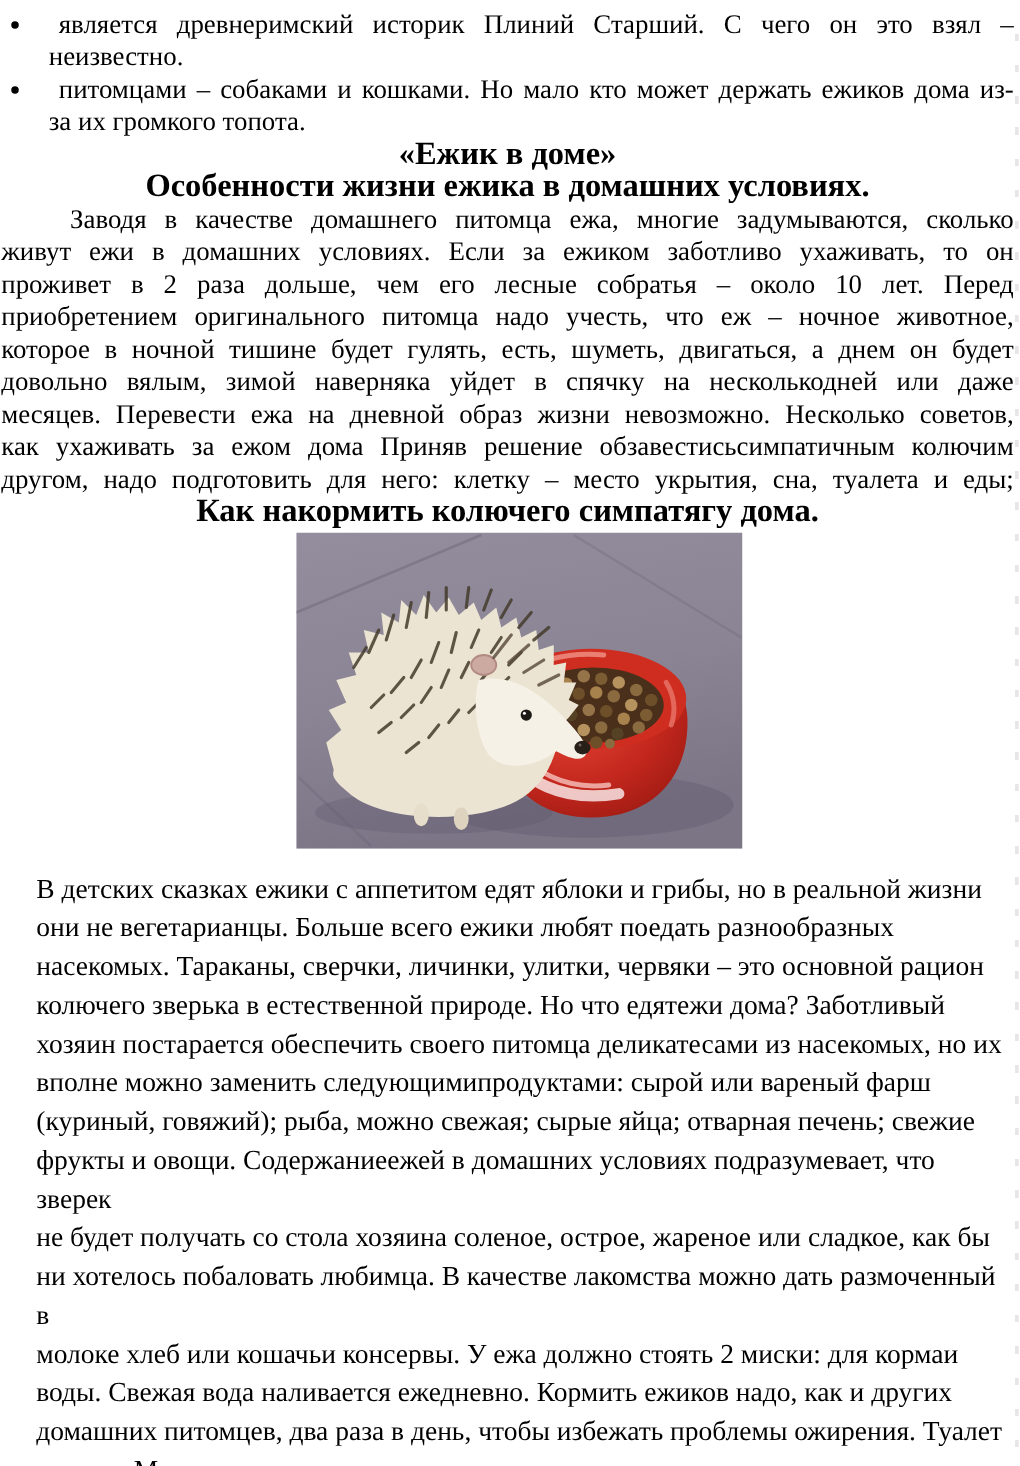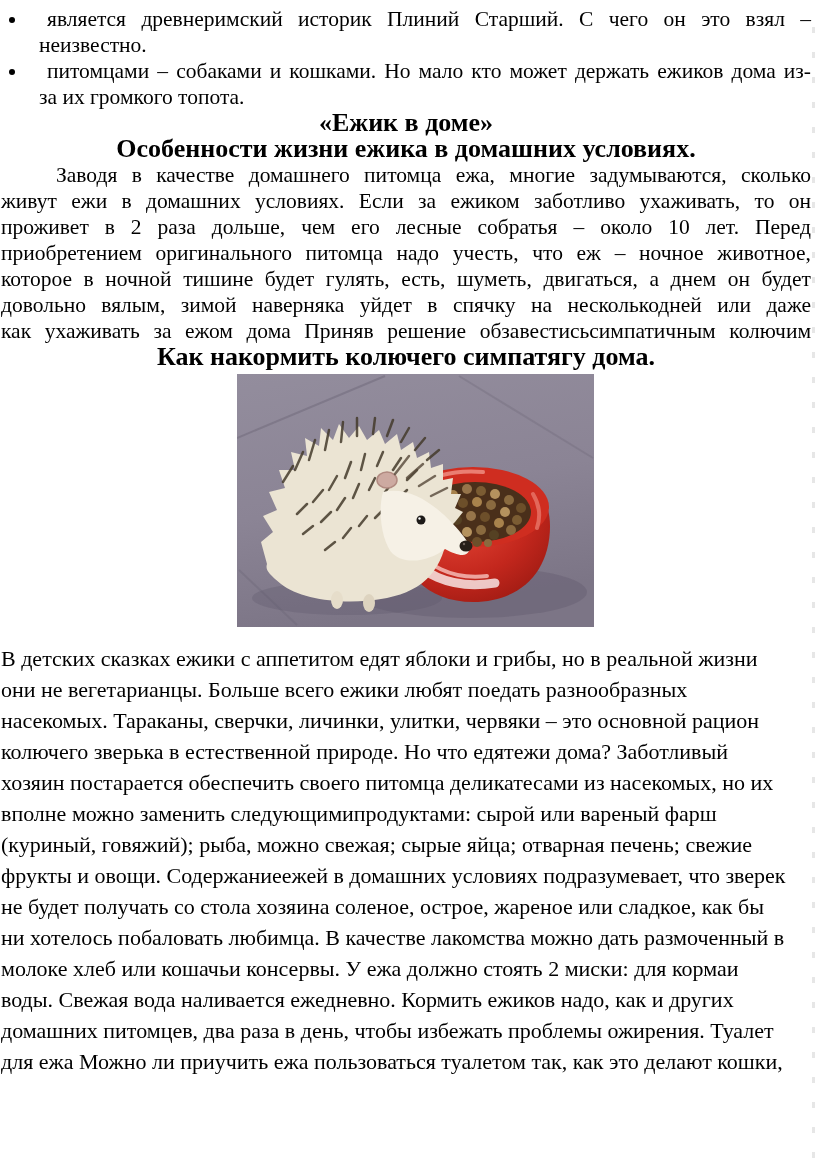--- a/index.html
+++ b/index.html
@@ -43,21 +43,21 @@
   figure.photo {
     margin: 4px 0 0 237px; padding: 0;
     width: 357px; height: 253px;
   }
 
   .para2 {
     margin-top: 16px;
     line-height: 31px;
     font-size: 22px;
   }
-  .pline { text-align: left; }
+  .pline { text-align: left; padding-left: 28px; }
 
   
   .edge-marks {
     position: absolute; top: 8px; right: 1px; bottom: 0;
     width: 3px; opacity: 0.35; pointer-events: none;
     background: repeating-linear-gradient(
       to bottom, transparent 0 19px, #b9b9b9 19px 25px);
   }
 </style>
 </head>
@@ -82,21 +82,23 @@
     <p class="chead">«Ежик в доме»</p>
     <p class="chead">Особенности жизни ежика в домашних условиях.</p>
 
     <div class="para1">
       <div class="jline indent">Заводя в качестве домашнего питомца ежа, многие задумываются, сколько</div>
       <div class="jline">живут ежи в домашних условиях. Если за ежиком заботливо ухаживать, то он</div>
       <div class="jline">проживет в 2 раза дольше, чем его лесные собратья – около 10 лет. Перед</div>
       <div class="jline">приобретением оригинального питомца надо учесть, что еж – ночное животное,</div>
       <div class="jline">которое в ночной тишине будет гулять, есть, шуметь, двигаться, а днем он будет</div>
       <div class="jline">довольно вялым, зимой наверняка уйдет в спячку на несколькодней или даже</div>
+      <div class="jline">месяцев. Перевести ежа на дневной образ жизни невозможно. Несколько советов,</div>
       <div class="jline">как ухаживать за ежом дома Приняв решение обзавестисьсимпатичным колючим</div>
+      <div class="jline">другом, надо подготовить для него: клетку – место укрытия, сна, туалета и еды;</div>
     </div>
 
     <p class="chead">Как накормить колючего симпатягу дома.</p>
   </div>
 
   <figure class="photo">
     <svg width="357" height="253" viewBox="0 0 357 253" role="img" aria-label="Ежик ест сухой корм из красной миски на сером полу">
       <defs>
         <linearGradient id="floor" x1="0" y1="0" x2="0.25" y2="1">
           <stop offset="0" stop-color="#938d9d"></stop>

